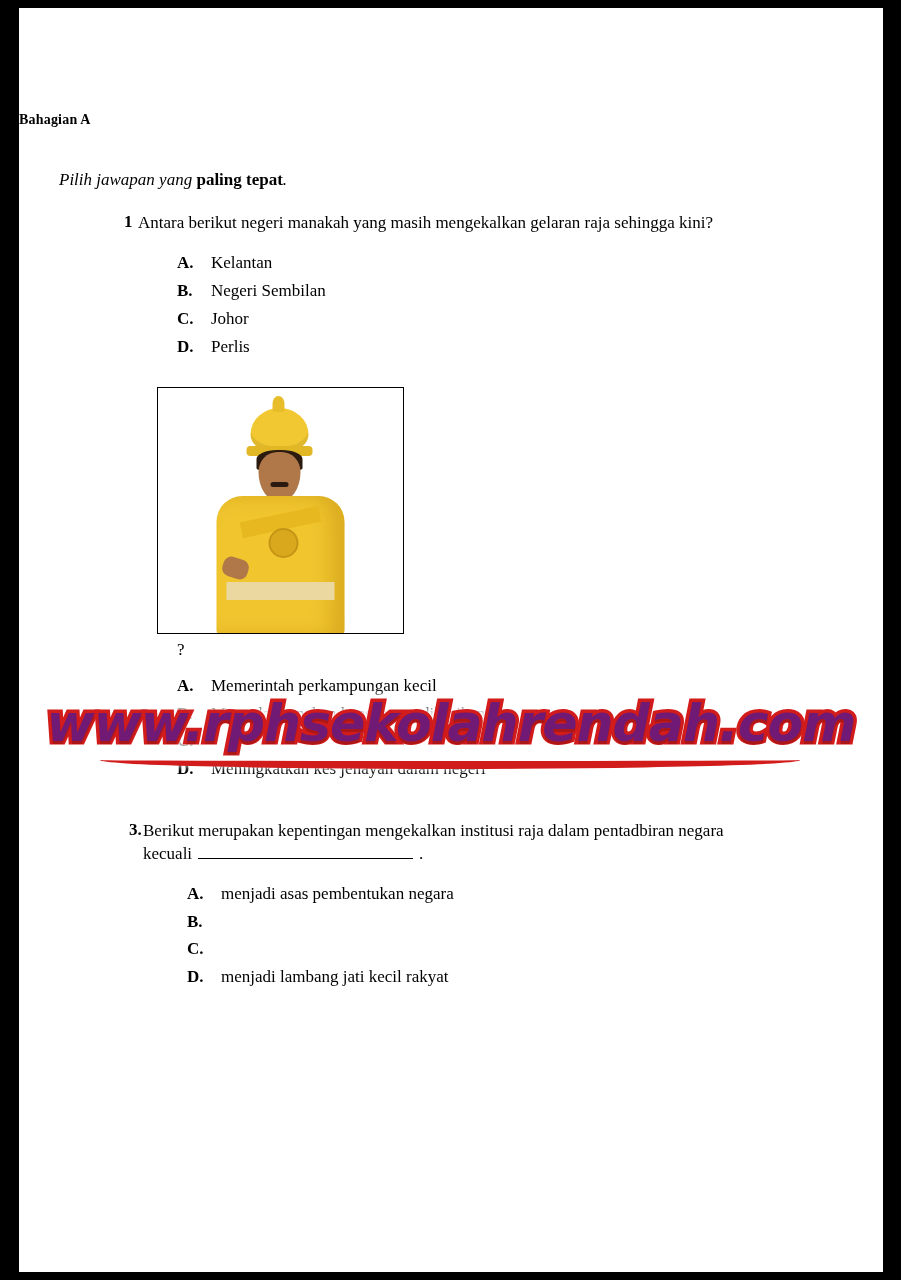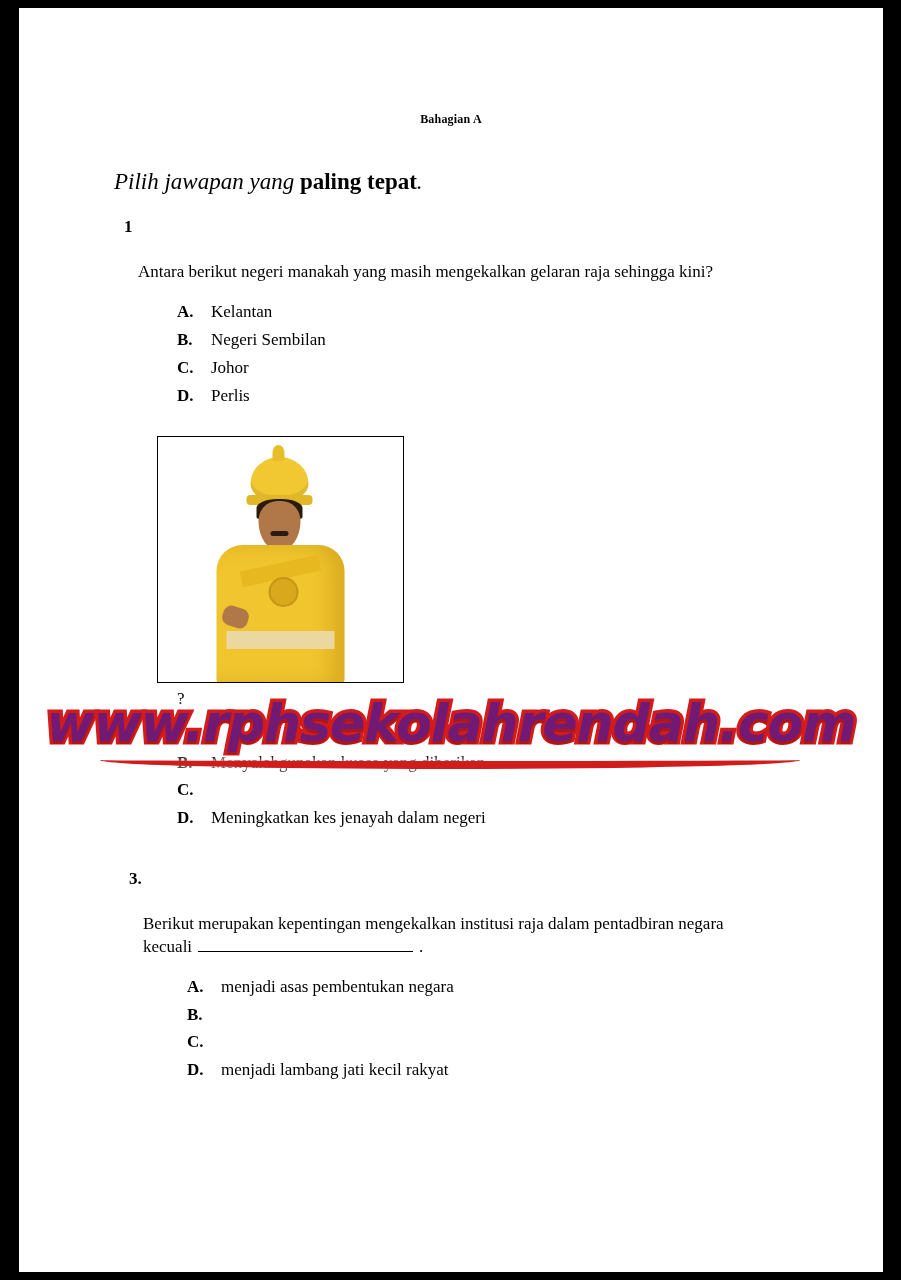--- a/index.html
+++ b/index.html
@@ -23,37 +23,36 @@
     background: #ffffff;
   }
 
   .doc {
     position: relative;
     width: 100%;
     height: 100%;
   }
 
   .section-title {
-    text-align: center;
     font-weight: bold;
-    font-size: 12px;
+    font-size: 14px;
     margin-top: 104px;
     letter-spacing: 0.2px;
   }
   .marks {
     text-align: center;
     font-size: 16px;
     margin-top: 4px;
   }
   .marks .ital { font-style: italic; }
 
   .instruction {
     font-style: italic;
-    font-size: 23px;
-    margin: 42px 0 0 95px;
+    font-size: 17px;
+    margin: 42px 0 0 40px;
   }
   .instruction b { font-weight: bold; font-style: normal; }
 
   .question {
     position: relative;
     margin-top: 22px;
   }
   .q-row {
     display: flex;
     align-items: flex-start;
@@ -65,21 +64,20 @@
     box-sizing: border-box;
     font-weight: bold;
     font-size: 17px;
     flex: 0 0 auto;
   }
   .q-text {
     font-size: 17px;
     line-height: 1.35;
     padding-left: 14px;
     max-width: 660px;
-    margin-top: 44px;
   }
   .q-text b { font-weight: normal; }
 
   .options {
     margin-top: 14px;
     margin-left: 160px;
   }
   .option {
     display: flex;
     align-items: baseline;
@@ -327,20 +325,21 @@
           <div class="belt"></div>
           <div class="hand"></div>
         </div>
       </div>
 
       <div class="q-tail">?</div>
 
       <div class="options">
         <div class="option">
           <span class="opt-letter">A.</span>
+          <span class="opt-text">Memerintah perkampungan kecil</span>
         </div>
         <div class="option">
           <span class="opt-letter">B.</span>
           <span class="opt-text">Menyalahgunakan kuasa yang diberikan</span>
         </div>
         <div class="option">
           <span class="opt-letter">C.</span>
         </div>
         <div class="option">
           <span class="opt-letter">D.</span>

